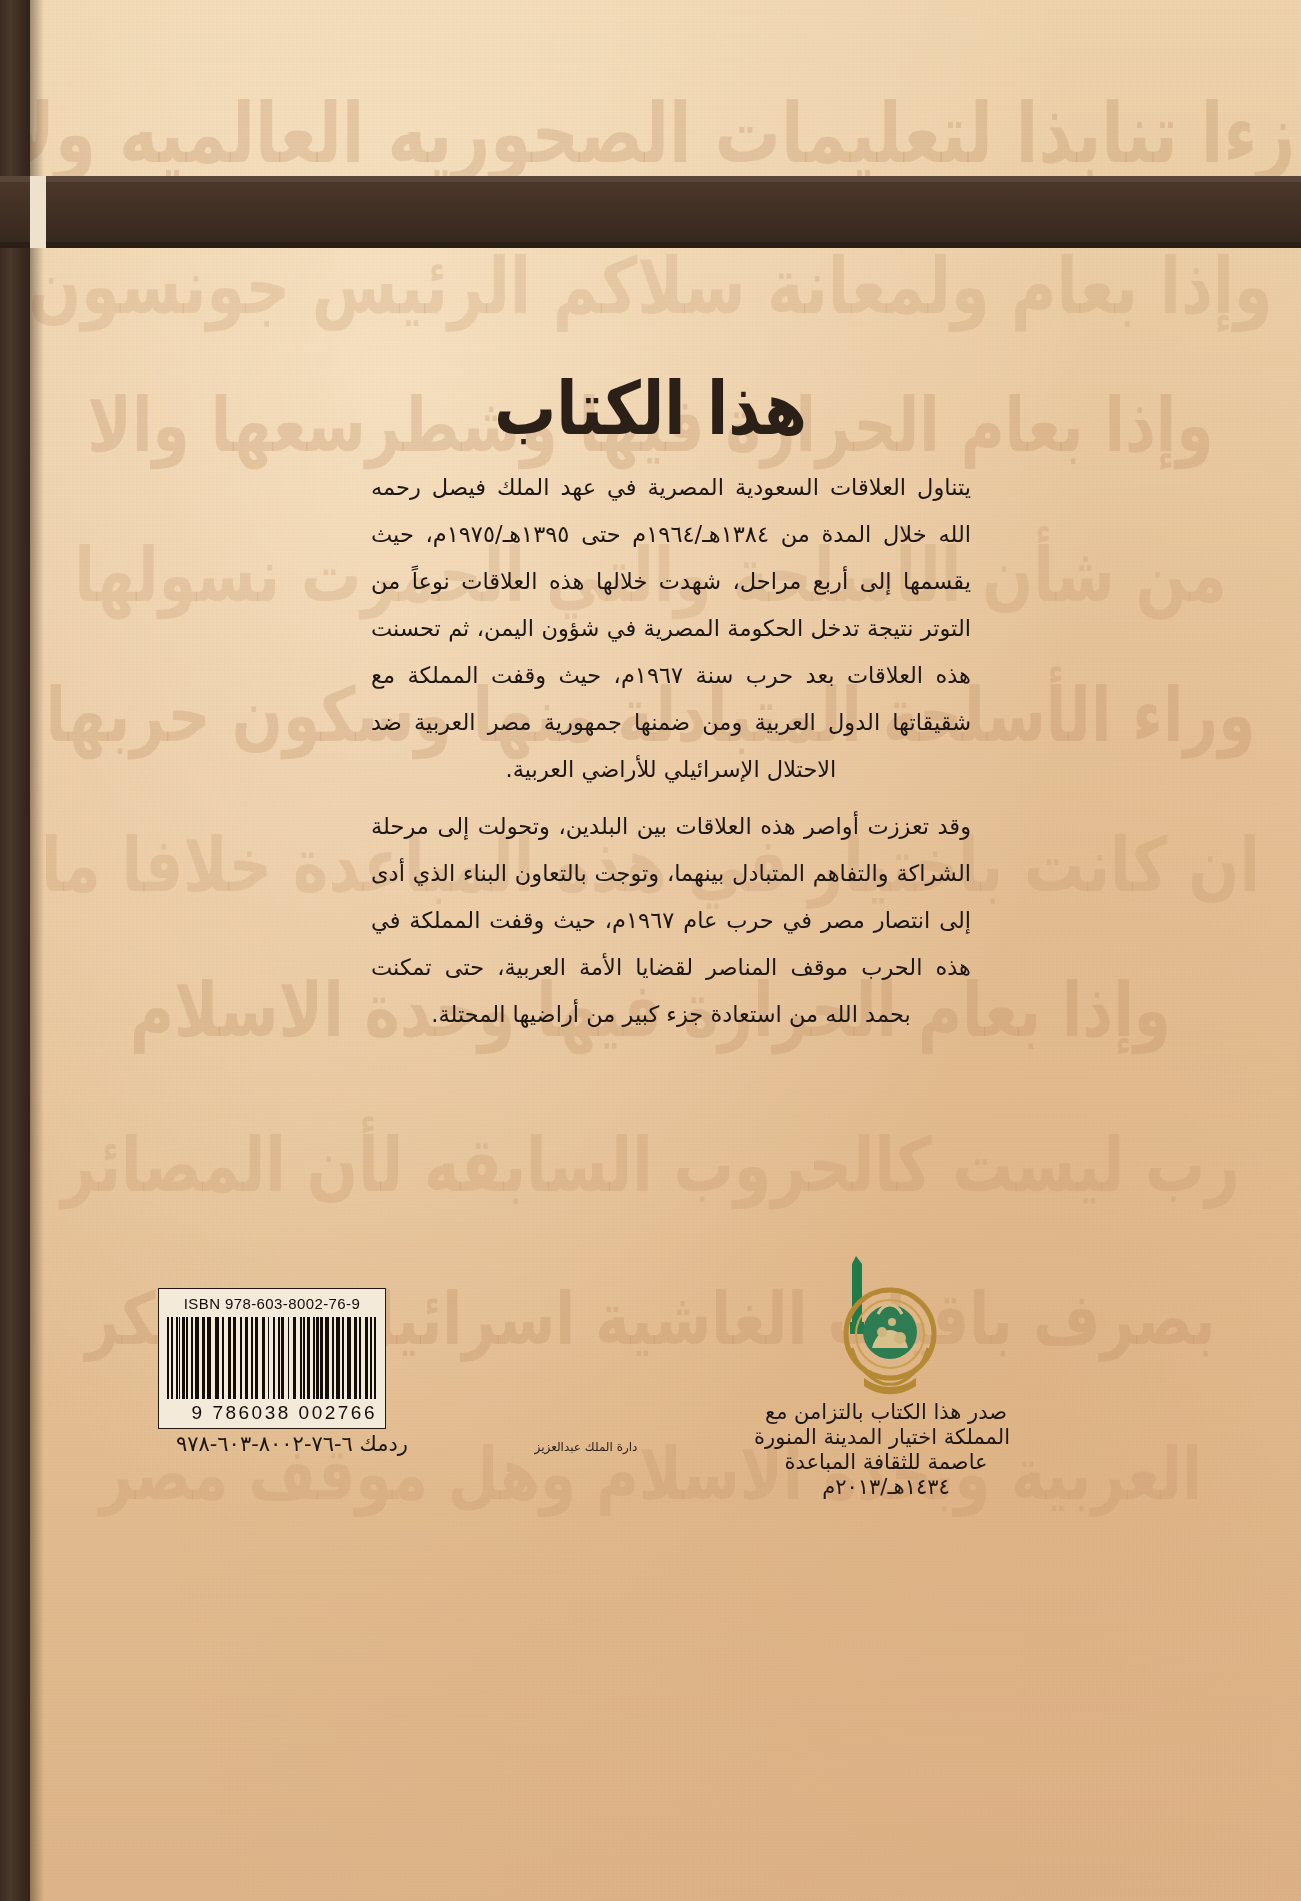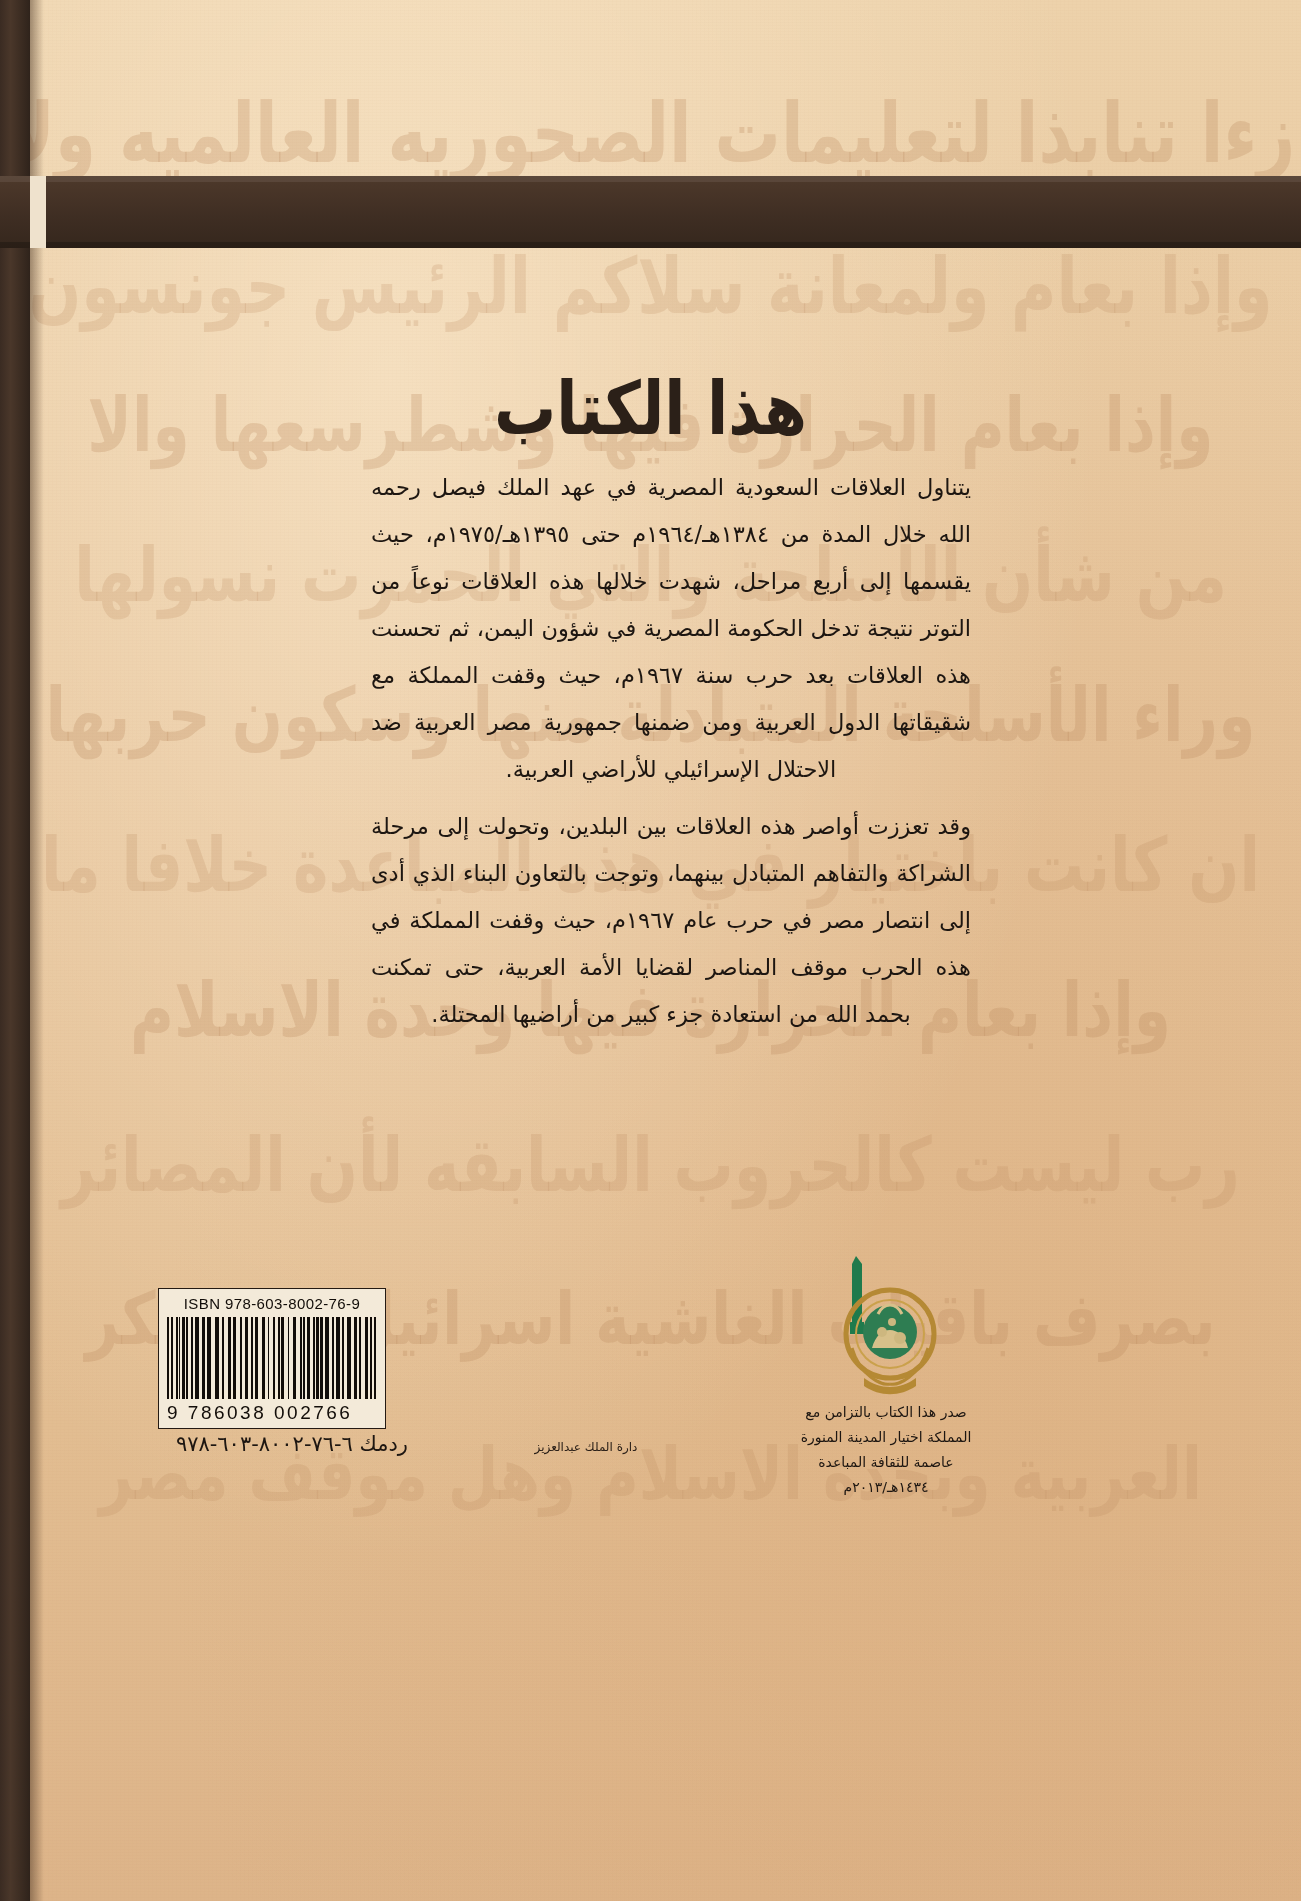--- a/index.html
+++ b/index.html
@@ -159,21 +159,21 @@
     direction: ltr;
     gap: 0;
   }
   #bars i { display: block; background: #120d09; }
   #bars i.sp { background: transparent; }
   #barcode-digits {
     font-family: "Liberation Sans", sans-serif;
     font-size: 19px;
     letter-spacing: 2.5px;
     color: #120d09;
-    text-align: left;
+    text-align: right;
     direction: ltr;
     margin-top: 3px;
   }
   #redmak {
     position: absolute;
     left: 140px;
     top: 1432px;
     width: 268px;
     text-align: right;
     direction: rtl;
@@ -209,21 +209,21 @@
     width: 140px;
     height: 148px;
   }
   #madinah-caption {
     position: absolute;
     left: 762px;
     top: 1400px;
     width: 248px;
     text-align: center;
     direction: rtl;
-    font-size: 14px;
+    font-size: 21px;
     line-height: 25px;
     color: #1d1611;
   }
 
   .nowrap { white-space: nowrap; }
 </style>
 </head>
 <body>
 
 <div id="cover">

